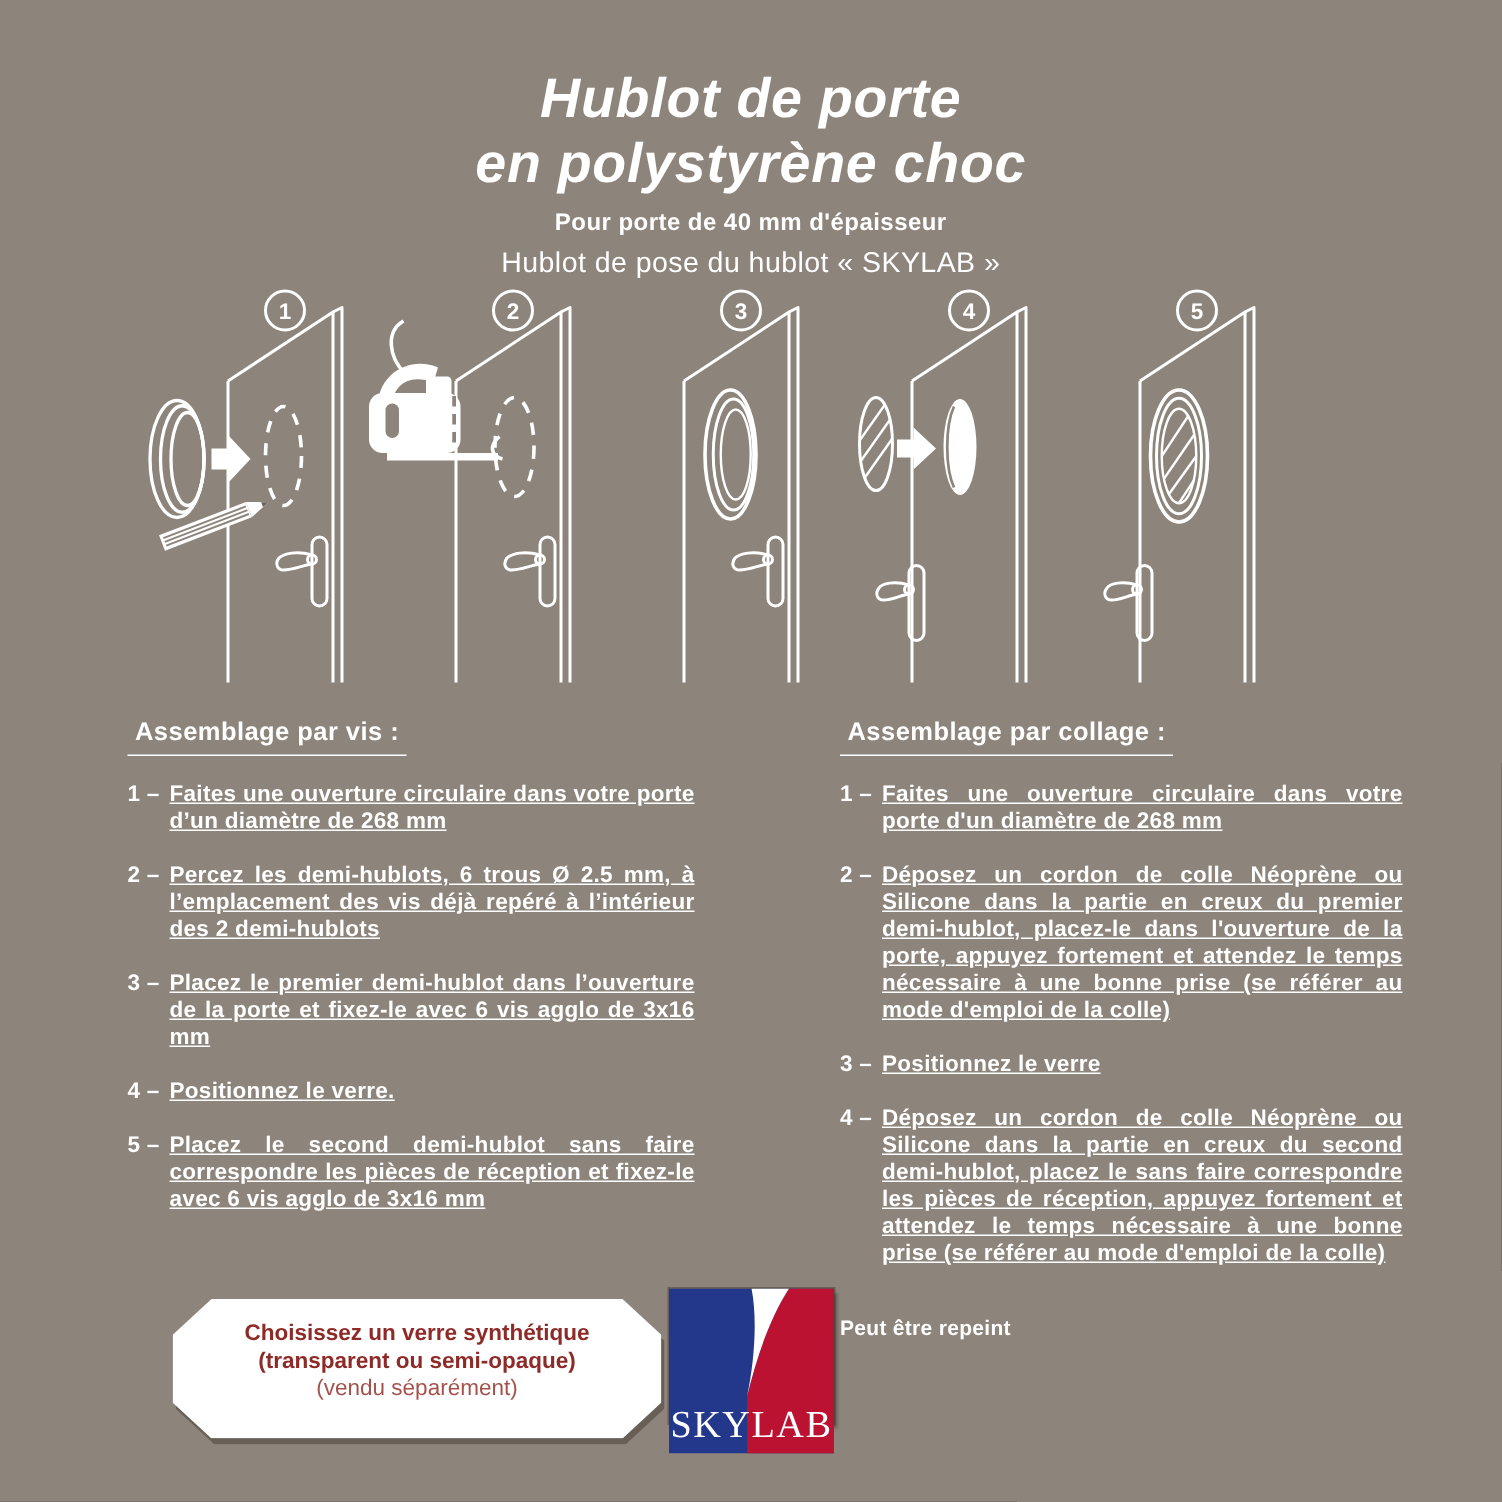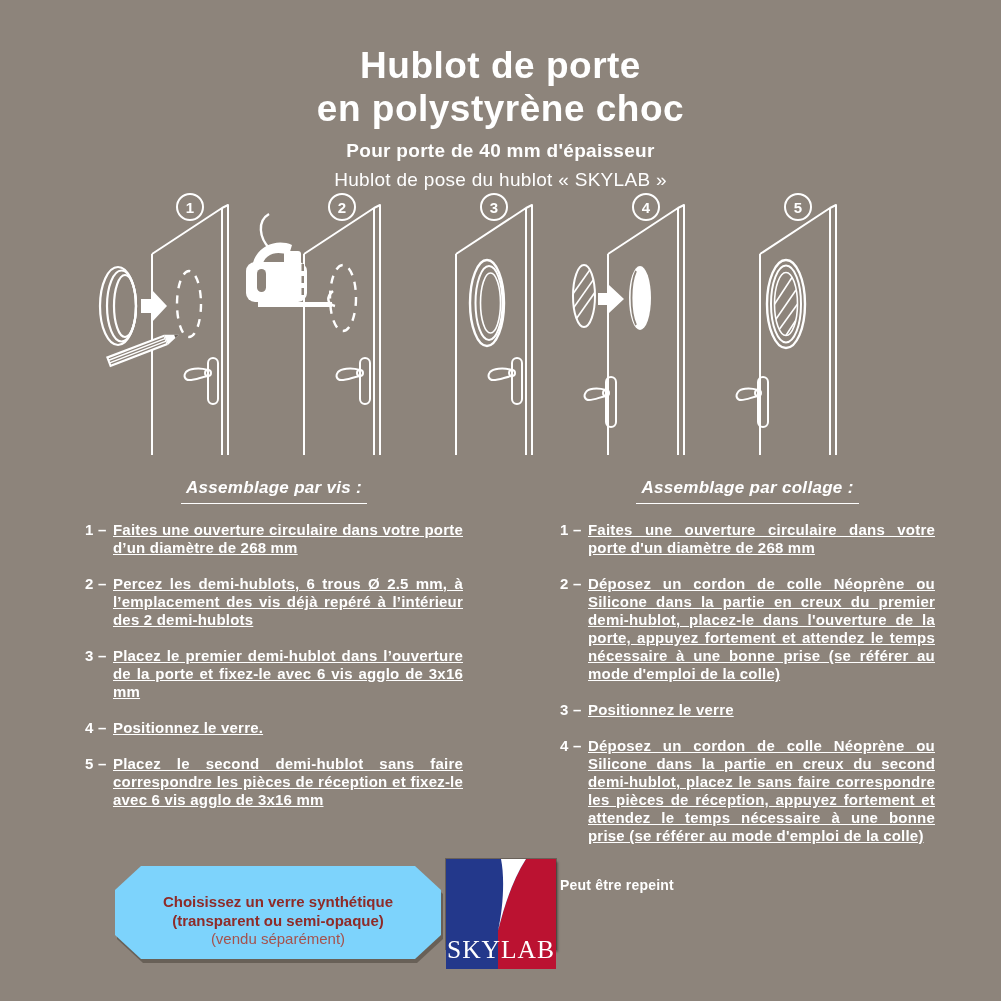--- a/index.html
+++ b/index.html
@@ -3,50 +3,50 @@
 <meta charset="utf-8">
 <style>
   html,body { margin:0; padding:0; background:#6f6a64; }
   .page {
     position:relative; width:1001px; height:1001px;
     background:#8d847b; overflow:hidden;
     font-family:"Liberation Sans", sans-serif; color:#ffffff;
   }
   
   .title-block { position:absolute; top:44px; left:0; width:100%; text-align:center; }
-  .title-block h1 { margin:0; }
+  .title-block h1 { margin:0;font-style:italic; }
   .title-line { display:block; font-size:37px; font-weight:bold; line-height:43px; letter-spacing:.5px; }
-  .subtitle { font-size:19px; font-weight:bold; margin-top:10px; letter-spacing:.3px; }
+  .subtitle { font-size:16px; font-weight:bold; margin-top:10px; letter-spacing:.3px; }
   .notice-line { font-size:19px; font-weight:normal; margin-top:7px; letter-spacing:.3px; }
 
   
   .illustrations { position:absolute; left:88px; top:192px; display:flex; }
   .cell { width:152px; height:268px; display:block; flex:0 0 152px; }
 
   
   .col { position:absolute; top:478px; }
   .col-left  { left:85px;  width:378px; }
   .col-right { left:560px; width:375px; }
-  .col-heading { text-align:center; font-size:17px; font-weight:bold; letter-spacing:.3px;font-style:italic; }
+  .col-heading { font-size:17px; font-weight:bold; letter-spacing:.3px; }
   .col-heading span { display:inline-block; border-bottom:1.6px solid #fff; padding:0 5px 5px; }
   .steps { list-style:none; margin:17px 0 0; padding:0; }
   .step { display:flex; margin-bottom:18px; font-size:15px; font-weight:bold; line-height:18px; letter-spacing:.2px; }
   .step .num { flex:0 0 28px; }
   .step p { margin:0; flex:1; text-align:justify;text-decoration:underline; }
   .step p.no-just { text-align:left; }
 
   
   .note-box { position:absolute; left:115px; top:866px; width:326px; height:93px; }
   .note-shadow, .note-inner {
     position:absolute; inset:0;
     clip-path: polygon(26px 0, calc(100% - 26px) 0, 100% 24px, 100% calc(100% - 24px),
                        calc(100% - 26px) 100%, 26px 100%, 0 calc(100% - 24px), 0 24px);
   }
   .note-shadow { background:rgba(74,67,59,.55); transform:translate(2px,4px); }
-  .note-inner { background:#7dd3fc; text-align:center; padding-top:27px; box-sizing:border-box; }
+  .note-inner { background:#ffffff; text-align:center; padding-top:14px; box-sizing:border-box; }
   .note-line { font-size:15px; font-weight:bold; line-height:18.5px; color:#8e2b28; }
   .note-line.light { font-weight:normal; color:#a5524d; }
 
   
   .logo-box { position:absolute; left:446px; top:859px; width:110px; height:90px;
               box-shadow:2px 3px 2px rgba(56,50,44,.55), 0 0 0 1px rgba(82,74,66,.6); }
   .logo-box svg { display:block; }
 
   
   .repaint { position:absolute; left:560px; top:877px; width:344px; text-align:left;

